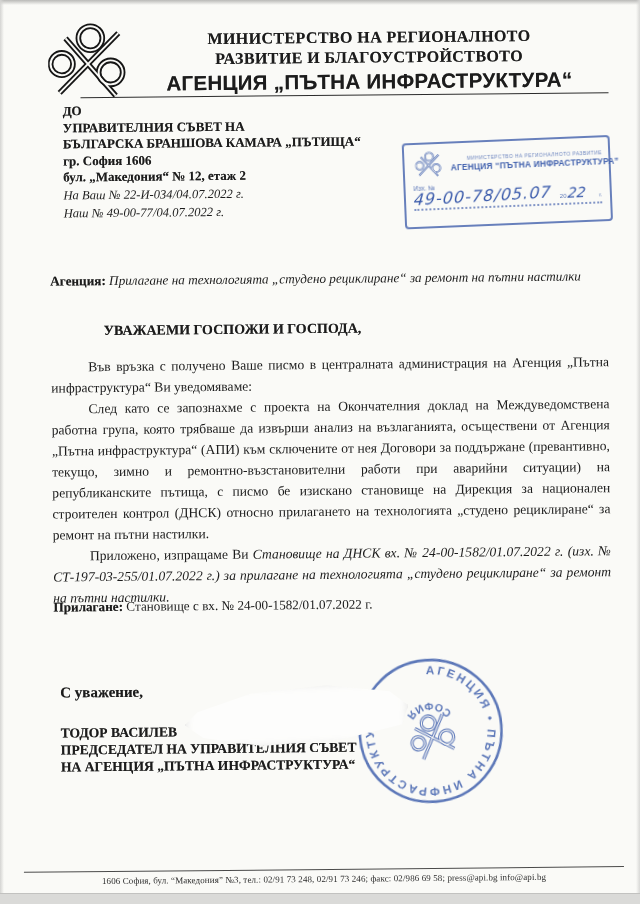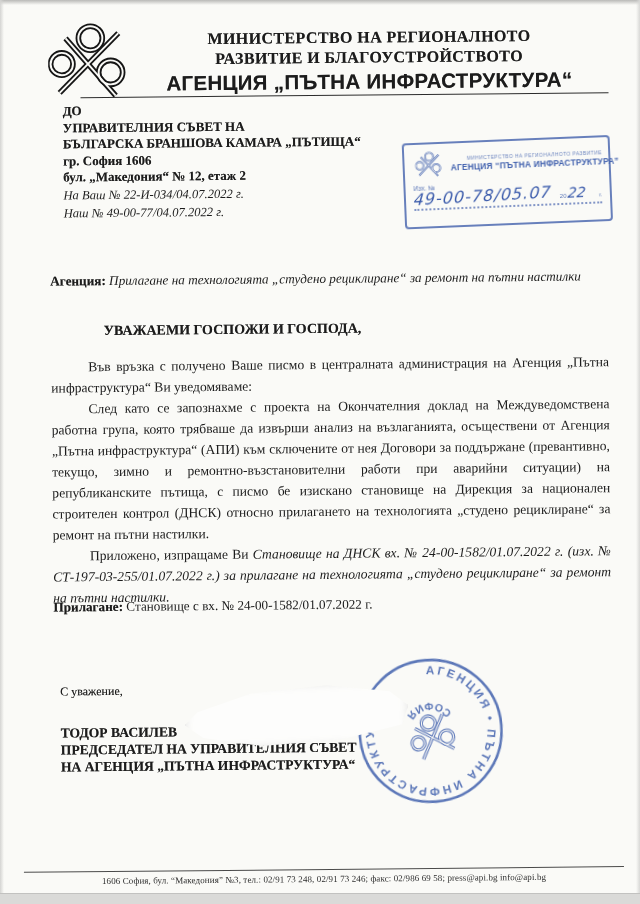--- a/index.html
+++ b/index.html
@@ -55,21 +55,21 @@
   .salutation{position:absolute;left:105px;top:321px;font-weight:bold;font-size:14px;
     text-shadow:0 0 .4px rgba(0,0,0,.5);}
   .letter-body{position:absolute;left:52px;top:354px;width:558px;font-size:13.6px;line-height:21px;
     text-align:justify;}
   .letter-body p{margin:0;text-indent:37px;}
   .letter-body .it{font-style:italic;}
   .attachment{position:absolute;left:52px;top:597px;font-size:13.2px;}
   .attachment .lbl{font-weight:bold;text-shadow:0 0 .4px rgba(0,0,0,.5);}
 
   
-  .closing{position:absolute;left:58px;top:682px;font-weight:normal;font-size:12px;
+  .closing{position:absolute;left:58px;top:682px;font-weight:bold;font-size:15px;
     text-shadow:0 0 .4px rgba(0,0,0,.5);}
   .sig-block{position:absolute;left:58px;top:722px;font-weight:bold;font-size:13.6px;line-height:17.2px;
     text-shadow:0 0 .4px rgba(0,0,0,.5);white-space:nowrap;}
 
   
   .round-stamp{position:absolute;left:352px;top:656px;width:152px;height:152px;color:#4766b0;
     opacity:.88;filter:blur(.25px);transform:rotate(-4deg);}
   .round-stamp text{fill:currentColor;}
   .ring-text{font-family:"Liberation Sans",sans-serif;font-weight:bold;font-size:11.5px;letter-spacing:2.4px;}
   .sofia-text{font-family:"Liberation Sans",sans-serif;font-weight:bold;font-size:10.5px;letter-spacing:3px;}

